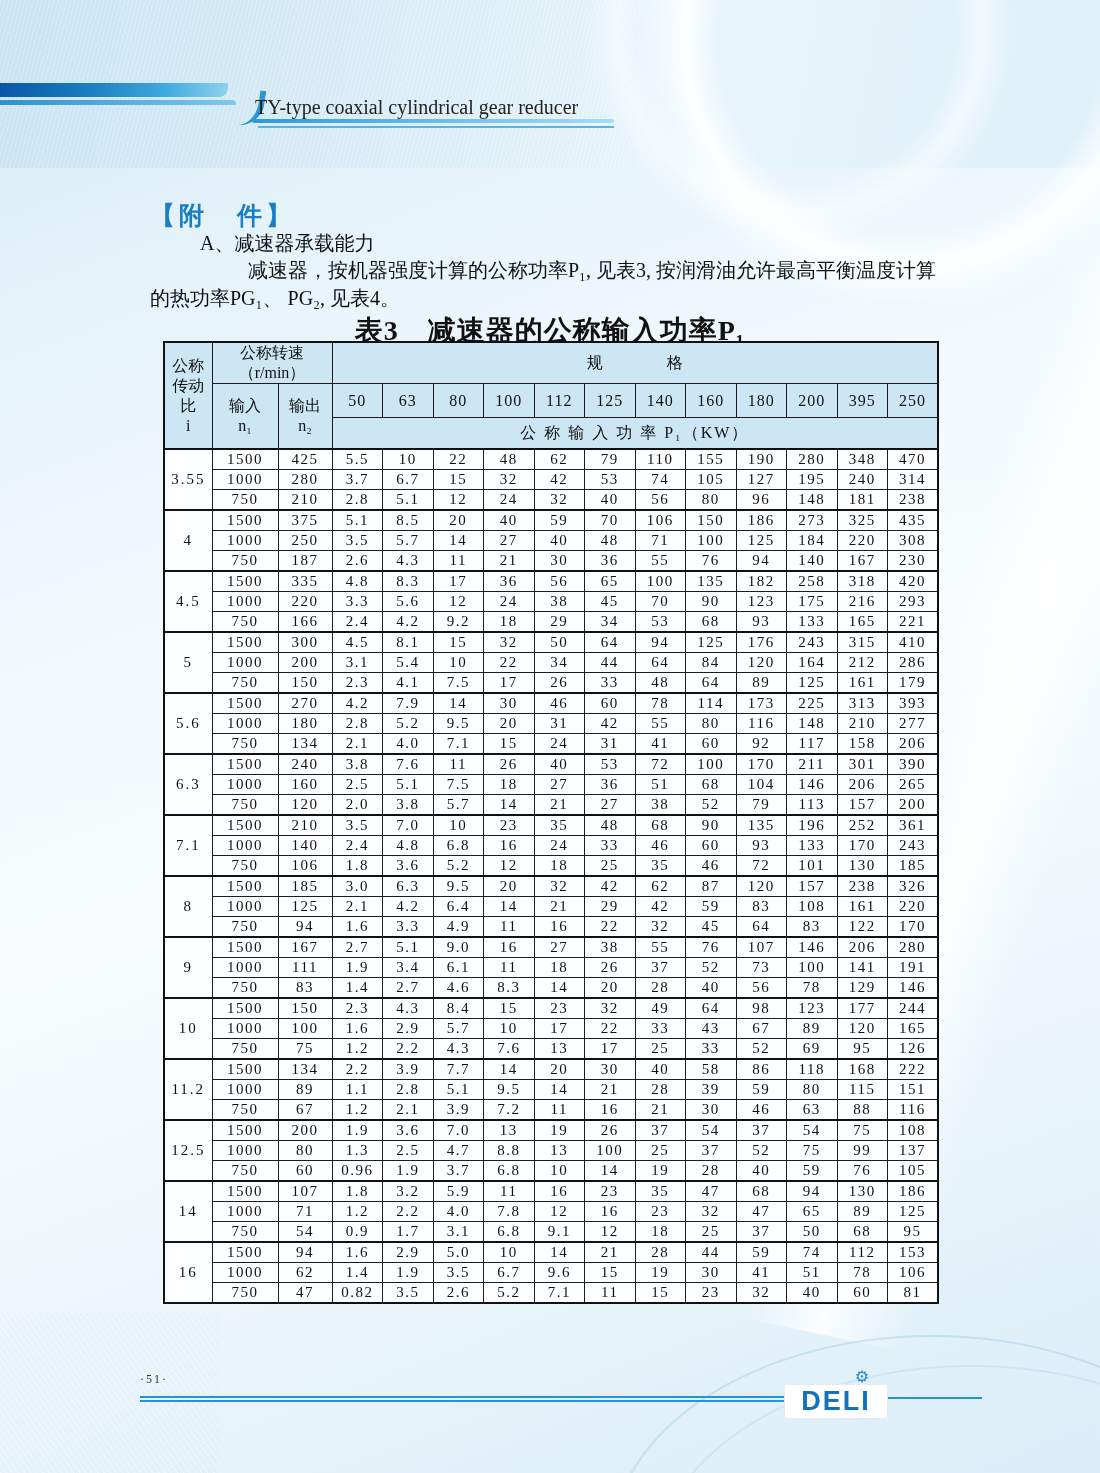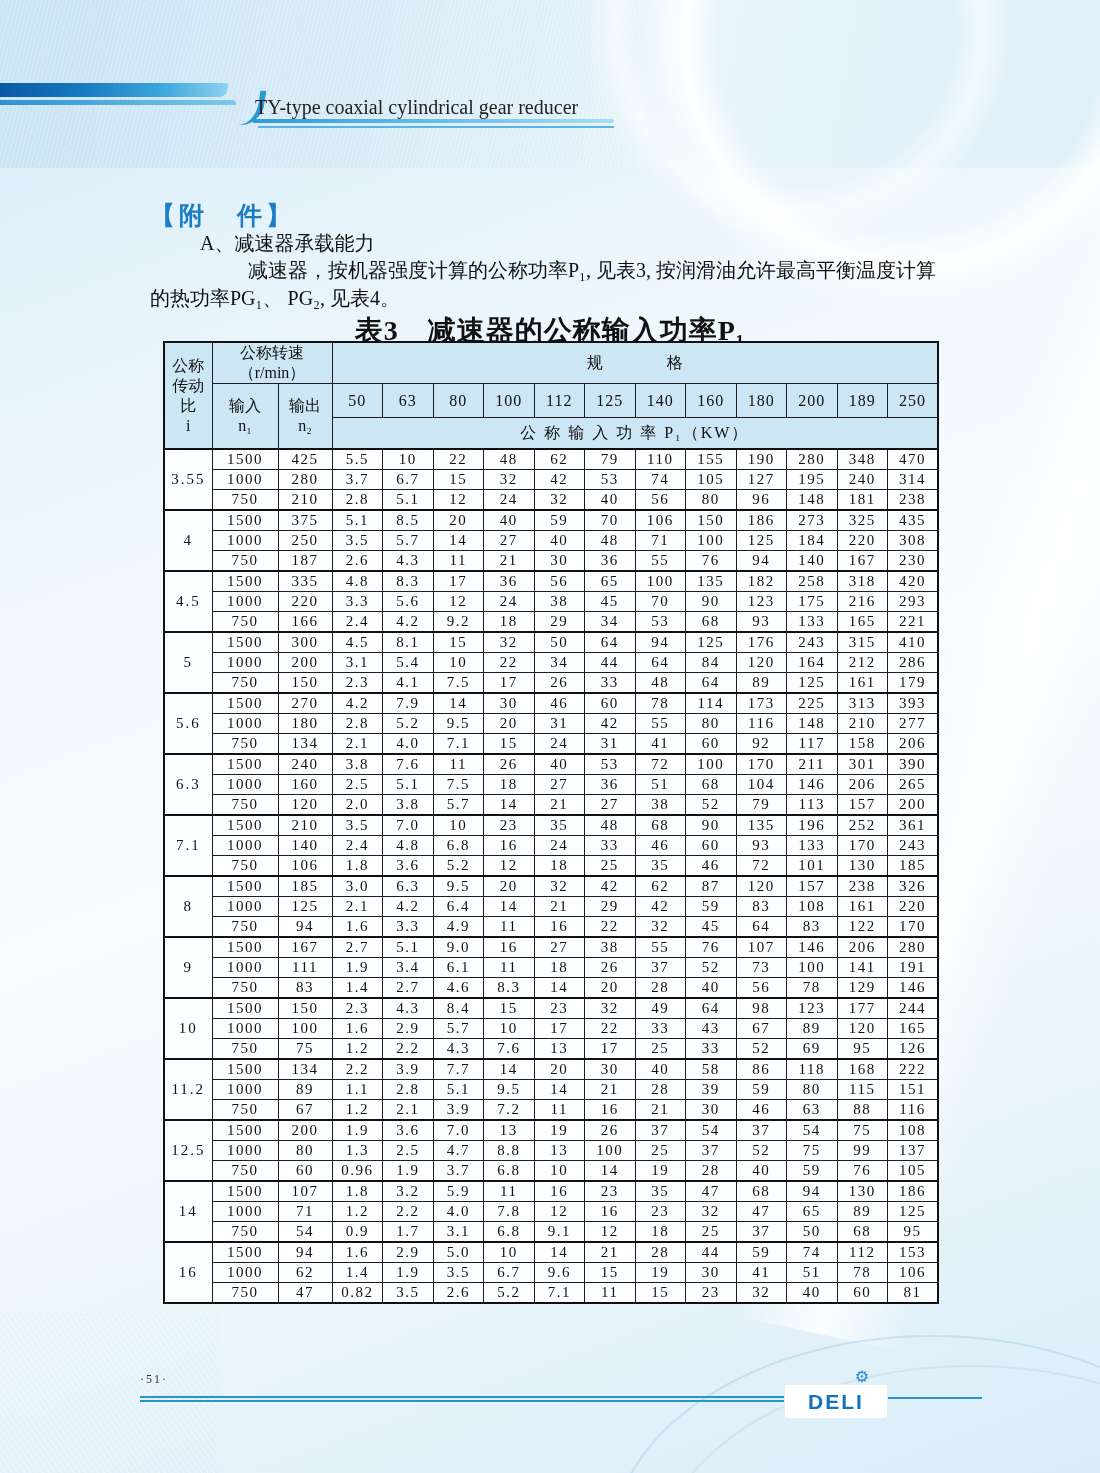--- a/index.html
+++ b/index.html
@@ -66,21 +66,21 @@
   thead tr:last-child th { border-bottom:2px solid #111; }
   tbody tr.group-start td { border-top:2px solid #111; }
   td.ratio-cell { letter-spacing:2px; }
   
   .footer-rule-left { position:absolute; left:140px; top:1396px; width:646px; height:2px;
     border-top:2px solid #2694d0; border-bottom:2px solid #2694d0; }
   .footer-rule-right { position:absolute; left:886px; top:1397px; width:96px; height:2px; background:#2694d0; }
   .page-number { position:absolute; left:140px; top:1372px; font-size:12px; color:#333; letter-spacing:2px; }
   .logo { position:absolute; left:784px; top:1384px; width:102px; height:33px; background:#fff;
     border:1px solid #e1edf6; border-radius:3px; text-align:center; z-index:3; }
-  .logo-text { font-family:"Liberation Sans", sans-serif; font-weight:bold; font-size:21px;
+  .logo-text { font-family:"Liberation Sans", sans-serif; font-weight:bold; font-size:27px;
     color:#1472bd; letter-spacing:2px; line-height:33px; }
   .gear-icon { position:absolute; right:18px; top:-16px; font-size:16px; line-height:16px; color:#1e88d0;
     font-family:"DejaVu Sans", sans-serif; }
 </style>
 </head>
 <body>
 
 <div class="page">
 
   <div class="side-sweep"></div>
@@ -144,21 +144,21 @@
       <th class="th-size">50</th>
           <th class="th-size">63</th>
           <th class="th-size">80</th>
           <th class="th-size">100</th>
           <th class="th-size">112</th>
           <th class="th-size">125</th>
           <th class="th-size">140</th>
           <th class="th-size">160</th>
           <th class="th-size">180</th>
           <th class="th-size">200</th>
-          <th class="th-size">189</th>
+          <th class="th-size">395</th>
           <th class="th-size">250</th>
         </tr>
       <tr>
         <th colspan="12" class="th-power">公 称 输 入 功 率 P₁（KW）</th>
       </tr>
     </thead>
     <tbody id="table-body">
         <tr class="group-start">
           <td rowspan="3" class="ratio-cell">3.55</td>
           <td>1500</td>

